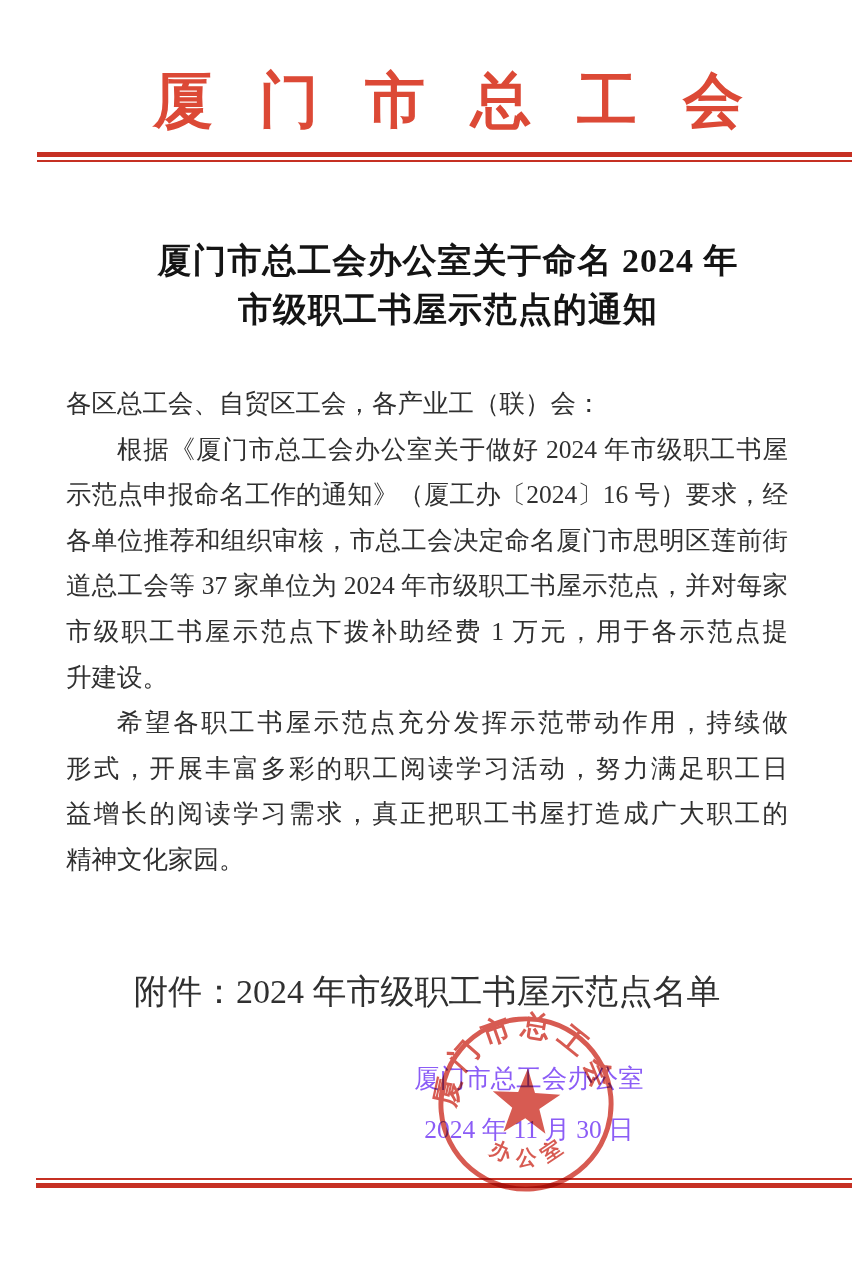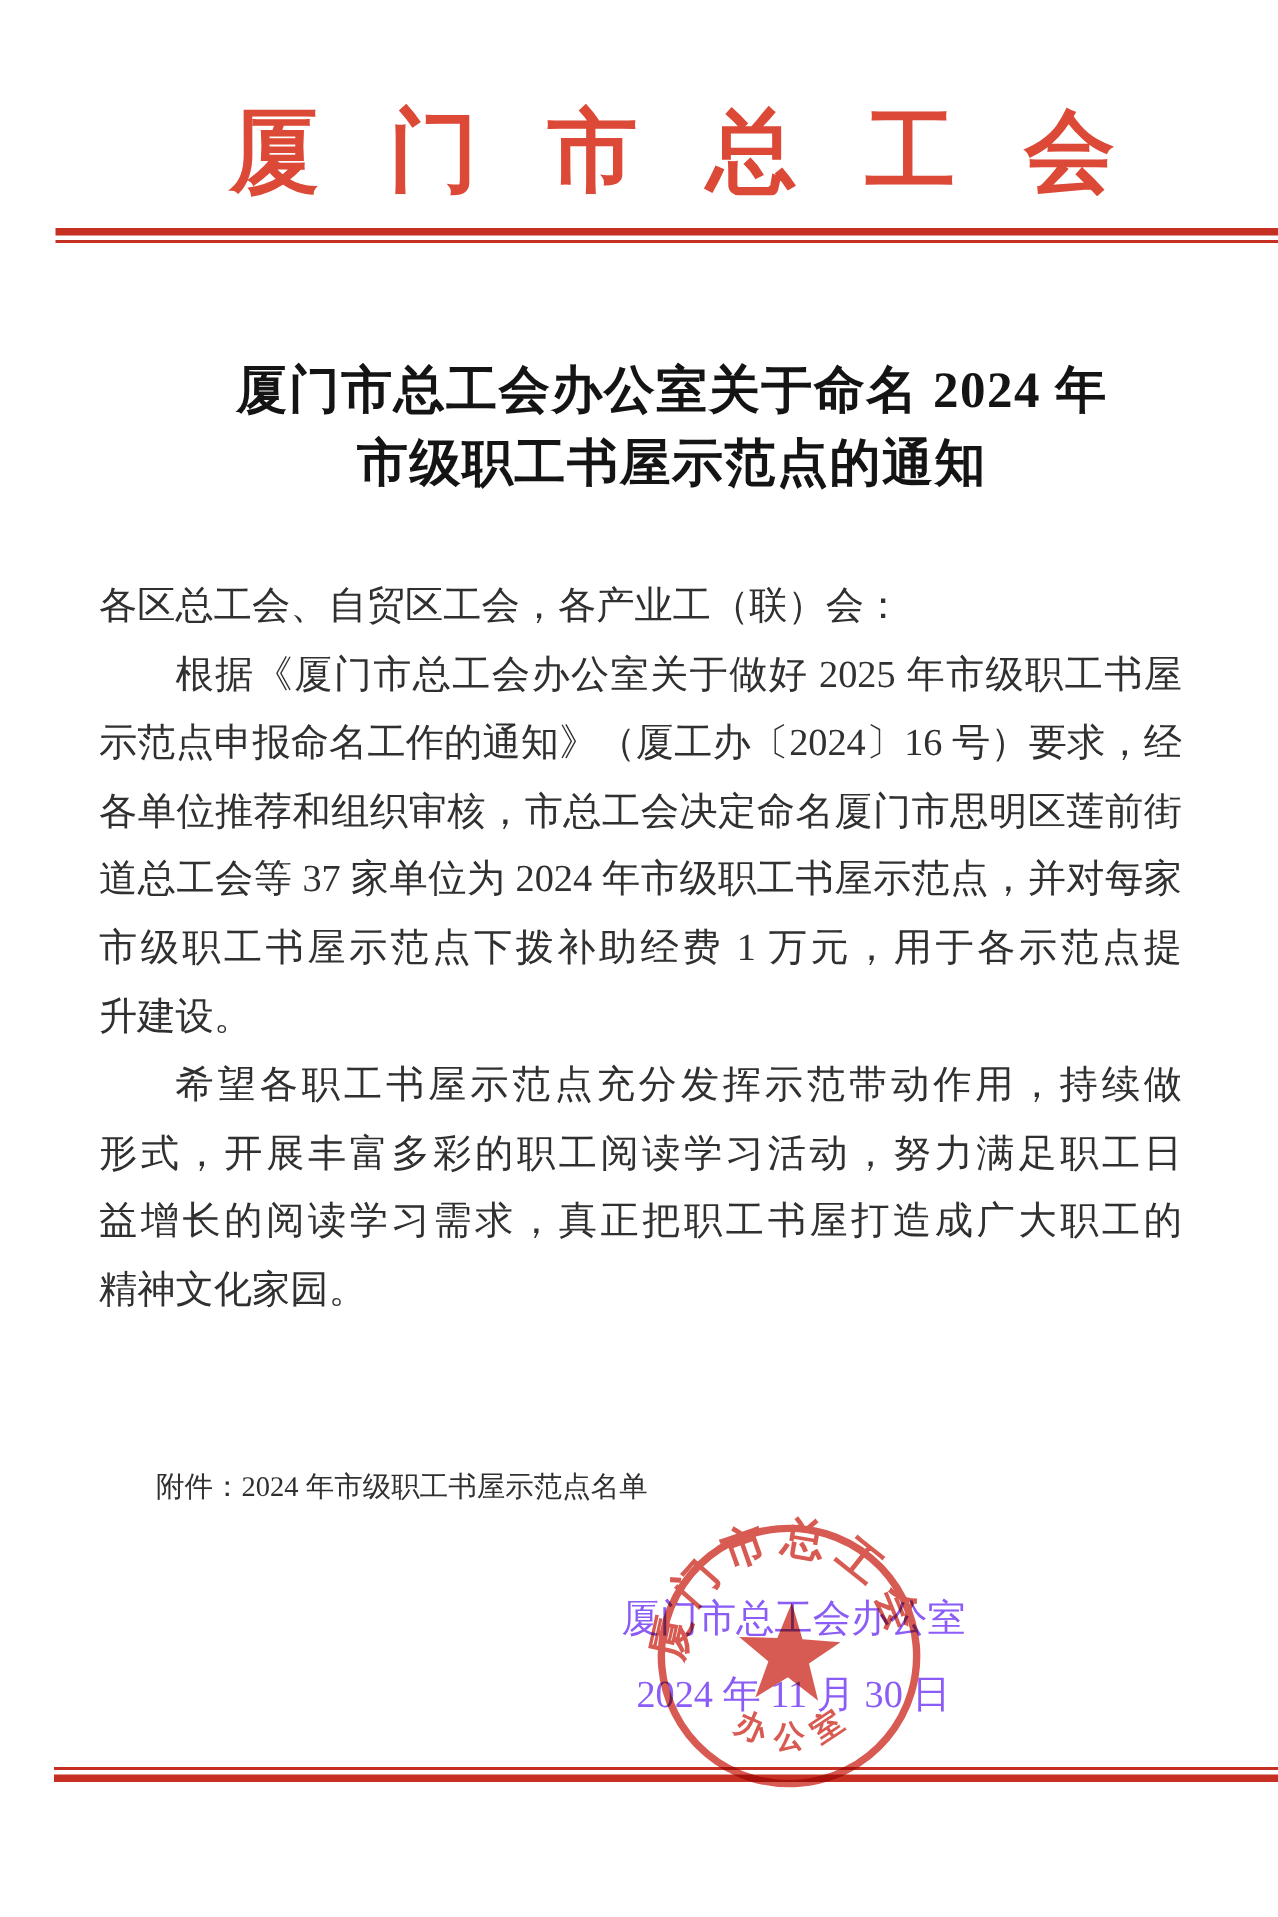--- a/index.html
+++ b/index.html
@@ -69,21 +69,21 @@
   }
   .line { min-height: 45.6px; }
   .line.fill { text-align: justify; text-align-last: justify; }
   .line.indent { text-indent: 2em; }
 
   .attachment {
     position: absolute;
     top: 972px;
     left: 66px;
     width: 722px;
-    font-size: 19px;
+    font-size: 34px;
     line-height: 40px;
     color: #303030;
     text-indent: 2em;
   }
 
   
   .signature {
     position: absolute;
     top: 1063px;
     left: 398px;
@@ -135,21 +135,21 @@
     <div class="rule-thin"></div>
   </div>
 
   <div class="doc-title">
     <div>厦门市总工会办公室关于命名 2024 年</div>
     <div>市级职工书屋示范点的通知</div>
   </div>
 
   <div class="body-text">
     <div class="line">各区总工会、自贸区工会，各产业工（联）会：</div>
-    <div class="line fill indent">根据《厦门市总工会办公室关于做好 2025 年市级职工书屋</div>
+    <div class="line fill indent">根据《厦门市总工会办公室关于做好 2024 年市级职工书屋</div>
     <div class="line fill">示范点申报命名工作的通知》（厦工办〔2024〕16 号）要求，经</div>
     <div class="line fill">各单位推荐和组织审核，市总工会决定命名厦门市思明区莲前街</div>
     <div class="line fill">道总工会等 37 家单位为 2024 年市级职工书屋示范点，并对每家</div>
     <div class="line fill">市级职工书屋示范点下拨补助经费 1 万元，用于各示范点提</div>
     <div class="line">升建设。</div>
     <div class="line fill indent">希望各职工书屋示范点充分发挥示范带动作用，持续做</div>
     <div class="line fill">形式，开展丰富多彩的职工阅读学习活动，努力满足职工日</div>
     <div class="line fill">益增长的阅读学习需求，真正把职工书屋打造成广大职工的</div>
     <div class="line">精神文化家园。</div>
   </div>

